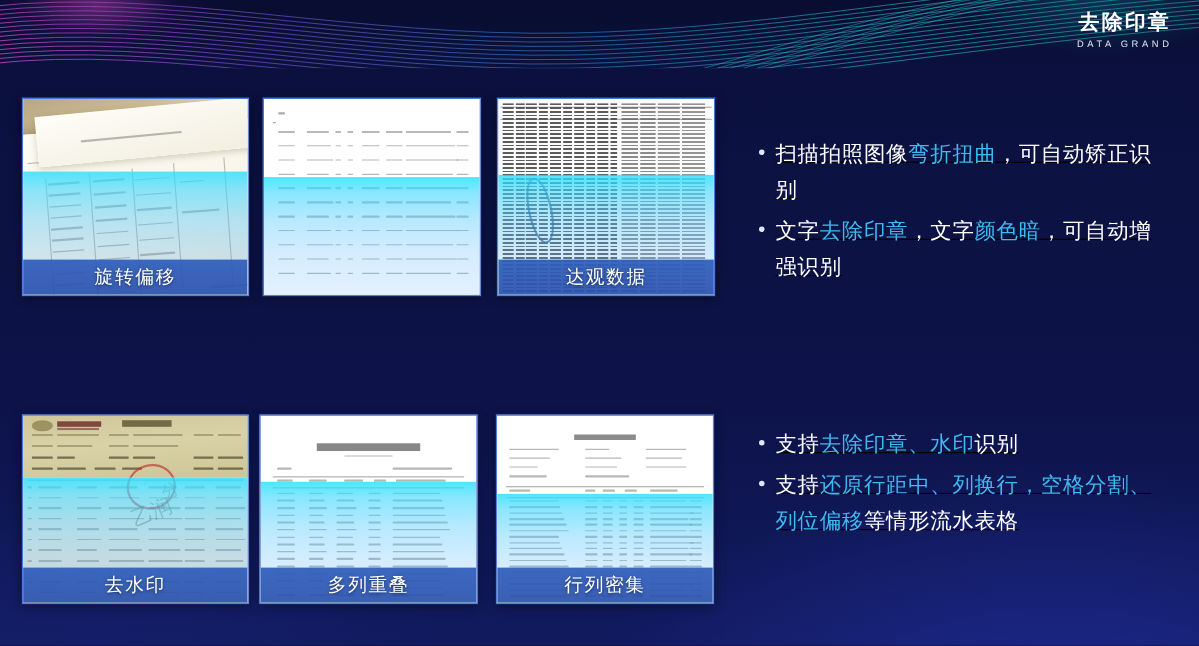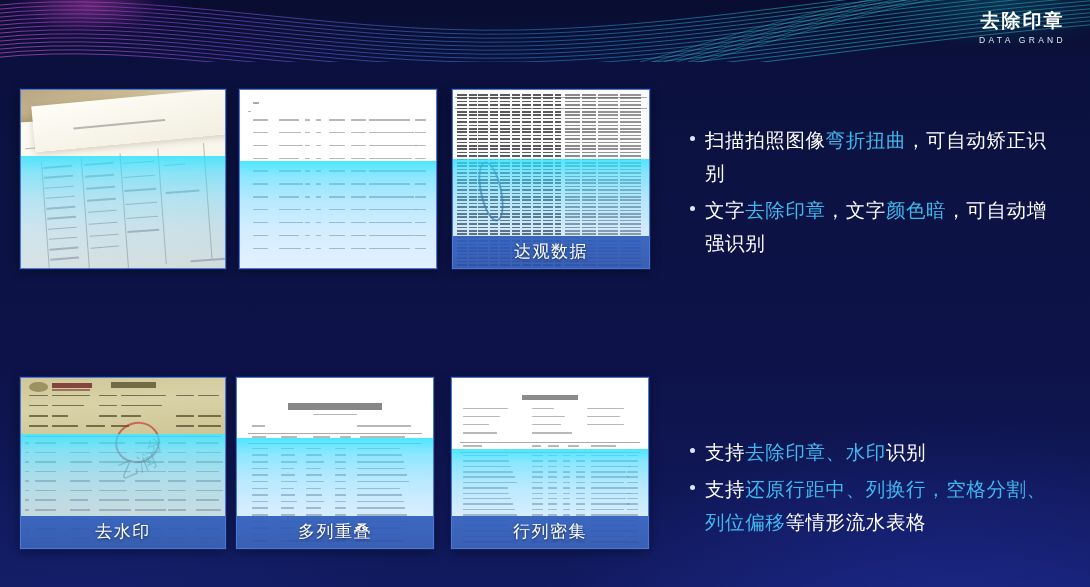--- a/index.html
+++ b/index.html
@@ -120,21 +120,21 @@
   .seal-red {
     position:absolute; border:2.6px solid #c02a2a; border-radius:50%;
     opacity:.62; transform: rotate(-16deg);
   }
   .wmk { position:absolute; color:#5a5a3a; opacity:.42;
     font-size:19px; transform: rotate(-22deg); white-space:nowrap; }
   .logo-badge { position:absolute; border-radius:50%; background:#8a7f4e; opacity:.75; }
 
   
   .bullets { position: absolute; }
-  .bullet-row { position: relative; padding-left: 17px; margin-bottom: 4px; }
+  .bullet-row { position: relative; padding-left: 17px; margin-bottom: 4px; text-decoration: underline; }
   .bullet-row::before {
     content:''; position:absolute; left:2px; top:12px;
     width:5px; height:5px; border-radius:50%; background:#dfe6ff;
   }
   .btxt {
     font-size: 19.5px; line-height: 33px; color: #ffffff;
     letter-spacing: .6px; white-space: normal;
   }
   .hl { color: #3fb9ef; }
 </style>
@@ -228,20 +228,21 @@
         <div class="ln" style="left:50%; top:68%; width:13%;"></div>
         <div class="ln" style="left:67%; top:31%; width:9%;"></div>
         <div class="ln" style="left:67%; top:47%; width:14%;"></div>
         <div class="ln" style="left:75%; top:88%; width:16%;"></div>
       </div>
       <div class="t1-paper2">
         <div class="ln" style="left:20%; top:55%; width:46%;"></div>
       </div>
     </div>
     <div class="scan" style="top:37%; bottom:0;"></div>
+    <div class="caption">旋转偏移</div>
   </div>
 
   <div class="thumb" style="left:239px; top:89px; width:198px; height:180px;">
     <div class="thumb-doc" style="background:#ffffff;">
       <div style="position:absolute; left:3%; top:3%; right:3%; bottom:2%; background:#fff;">
         <div class="ln" style="left:4%; top:4%; width:3%; background:#777;"></div>
         <div class="ln" style="left:1%; top:9%; width:2%; background:#777;"></div>
         <div id="bl-rows">
             <div class="ln" style="left: 4%; top: 14%; width: 8%;"></div>
             <div class="ln" style="left: 18%; top: 14%; width: 11%;"></div>
@@ -731,21 +732,21 @@
 
   <div class="bullets" style="left:688px; top:124px; width:372px;">
     <div class="bullet-row">
       <div class="btxt"><span>扫描拍照图像</span><span class="hl">弯折扭曲</span><span>，可自动矫正识别</span></div>
     </div>
     <div class="bullet-row">
       <div class="btxt"><span>文字</span><span class="hl">去除印章</span><span>，文字</span><span class="hl">颜色暗</span><span>，可自动增强识别</span></div>
     </div>
   </div>
 
-  <div class="bullets" style="left:688px; top:388px; width:372px;margin-top:48px;">
+  <div class="bullets" style="left:688px; top:388px; width:372px;">
     <div class="bullet-row">
       <div class="btxt"><span>支持</span><span class="hl">去除印章、水印</span><span>识别</span></div>
     </div>
     <div class="bullet-row">
       <div class="btxt"><span>支持</span><span class="hl">还原行距中、列换行，空格分割、列位偏移</span><span>等情形流水表格</span></div>
     </div>
   </div>
 
 </div>
 

